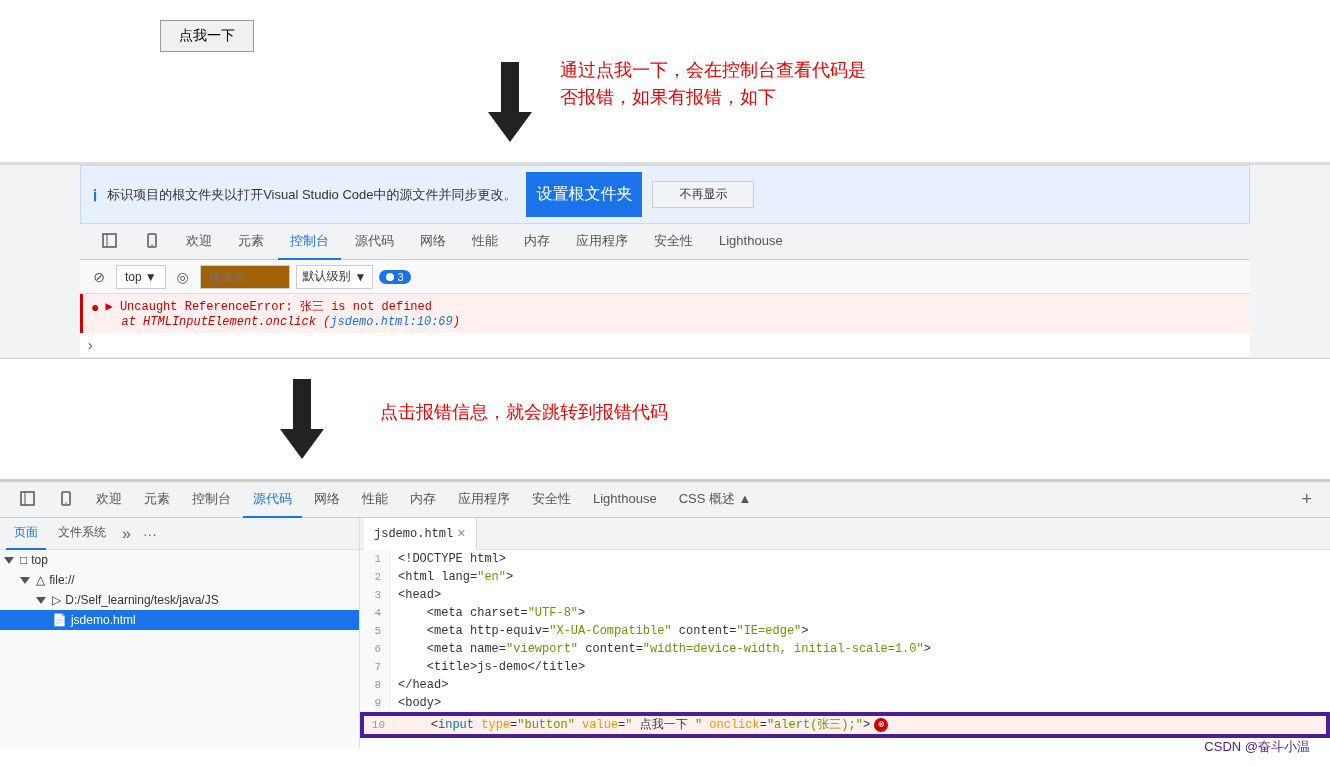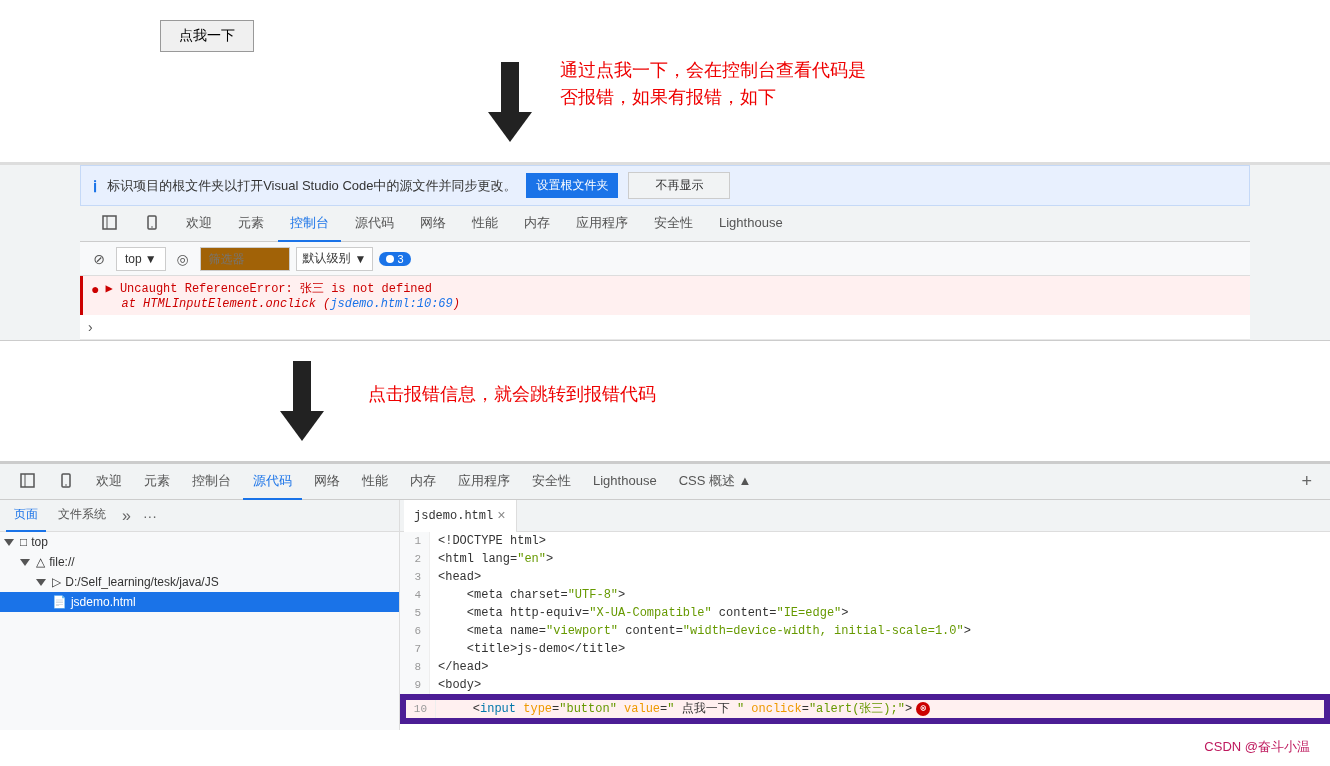--- a/index.html
+++ b/index.html
@@ -79,22 +79,22 @@
     }
     .info-icon {
       color: #1a73e8;
       font-size: 16px;
       font-weight: bold;
     }
     .btn-set-root {
       background: #1a73e8;
       color: #fff;
       border: none;
-      padding: 4px 10px;
-      font-size: 12px;
+      padding: 12px 10px;
+      font-size: 16px;
       cursor: pointer;
       font-family: inherit;
     }
     .btn-no-show {
       background: #f1f3f4;
       color: #333;
       border: 1px solid #ccc;
       padding: 4px 26px;
       font-size: 12px;
       cursor: pointer;
@@ -231,21 +231,21 @@
       font-size: 14px;
       color: #555;
       cursor: pointer;
     }
 
     
     .annotation2-area {
       display: flex;
       align-items: flex-start;
       padding: 20px 80px;
-      gap: 44px;
+      gap: 56px;
       background: #fff;
     }
     .arrow-container2 {
       display: flex;
       flex-direction: column;
       align-items: center;
       margin-left: 200px;
     }
 
     
@@ -285,21 +285,21 @@
       padding: 0 8px;
     }
 
     
     .source-panel {
       display: flex;
       height: 230px;
       background: #fff;
     }
     .sidebar-tree {
-      width: 400px;
+      width: 360px;
       background: #f8f9fa;
       border-right: 1px solid #ddd;
       overflow-y: auto;
     }
     .sidebar-tabs {
       display: flex;
       align-items: center;
       border-bottom: 1px solid #ddd;
       background: #f1f3f4;
       height: 32px;
@@ -410,21 +410,21 @@
     }
     .line-content {
       padding-left: 8px;
       white-space: pre;
       line-height: 18px;
       font-size: 12px;
       color: #333;
     }
     .code-line.highlighted {
       background: #fff0f0;
-      border: 6px solid #4c1d95;
+      border: 4px solid #4c1d95;
     }
     .code-line.highlighted .line-content {
       color: #e00;
     }
     .str { color: #690; }
     .err-mark {
       display: inline-block;
       background: #c00;
       color: #fff;
       border-radius: 50%;
@@ -436,21 +436,21 @@
       margin-left: 4px;
       flex-shrink: 0;
     }
 
     
     .csdn-watermark {
       position: fixed;
       bottom: 10px;
       right: 20px;
       font-size: 13px;
-      color: #be185d;
+      color: #4c1d95;
     }
   </style>
 </head>
 <body>
 
 <div class="demo-page">
   <button class="demo-button">点我一下</button>
   
   <div class="annotation-area">
     <div style="width: 300px;"></div>

